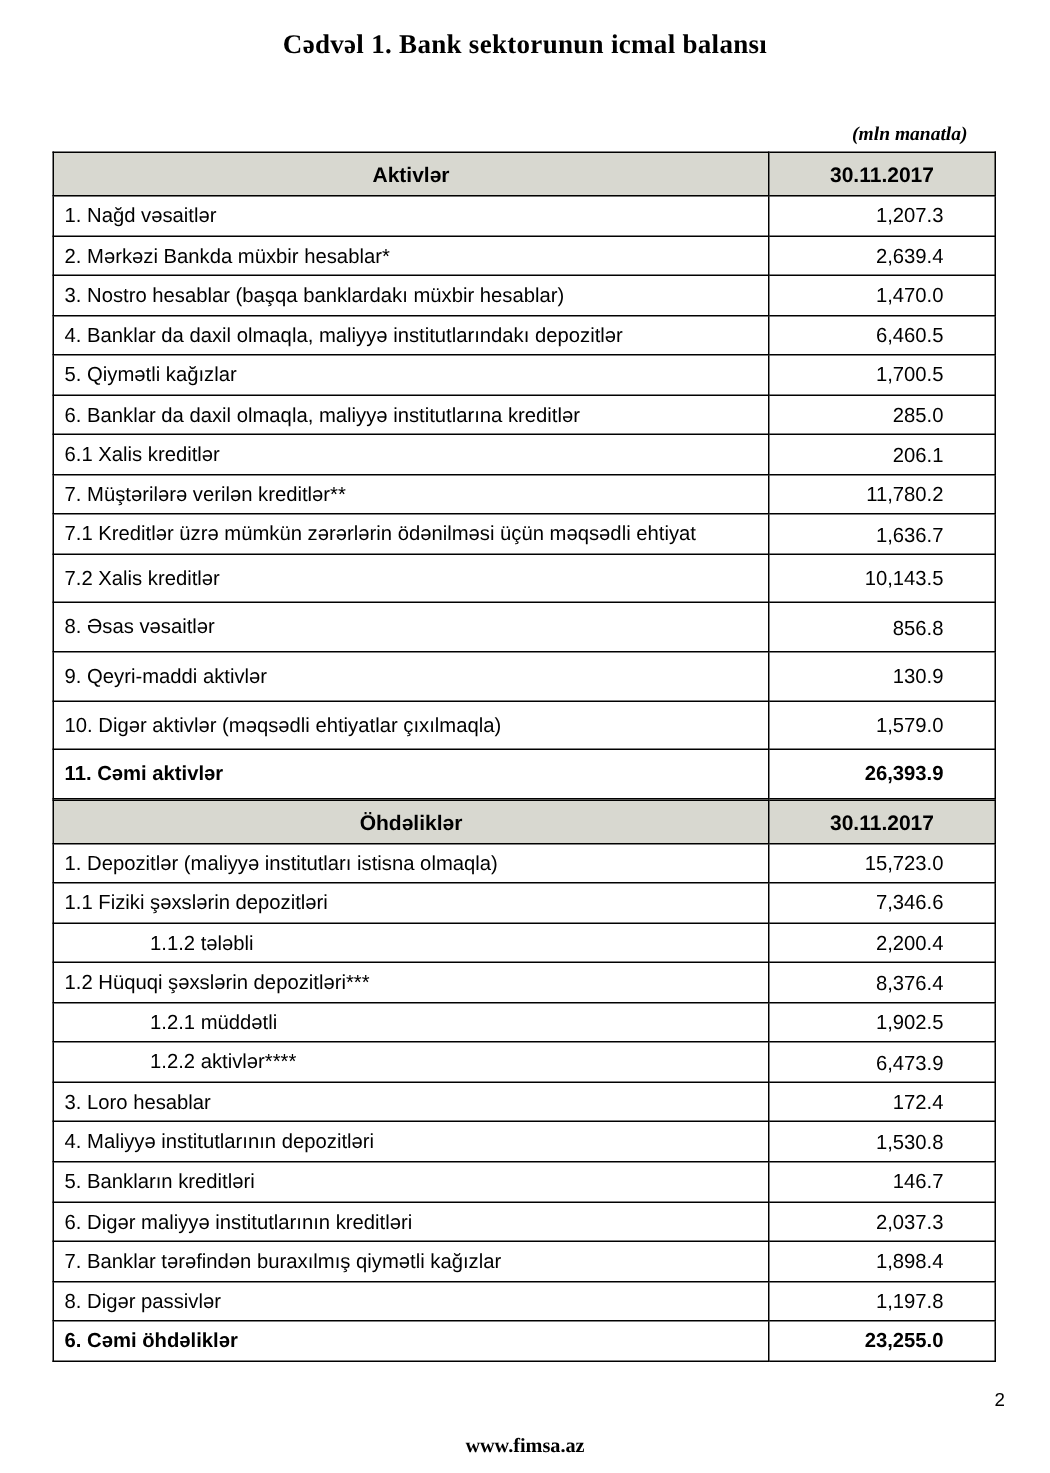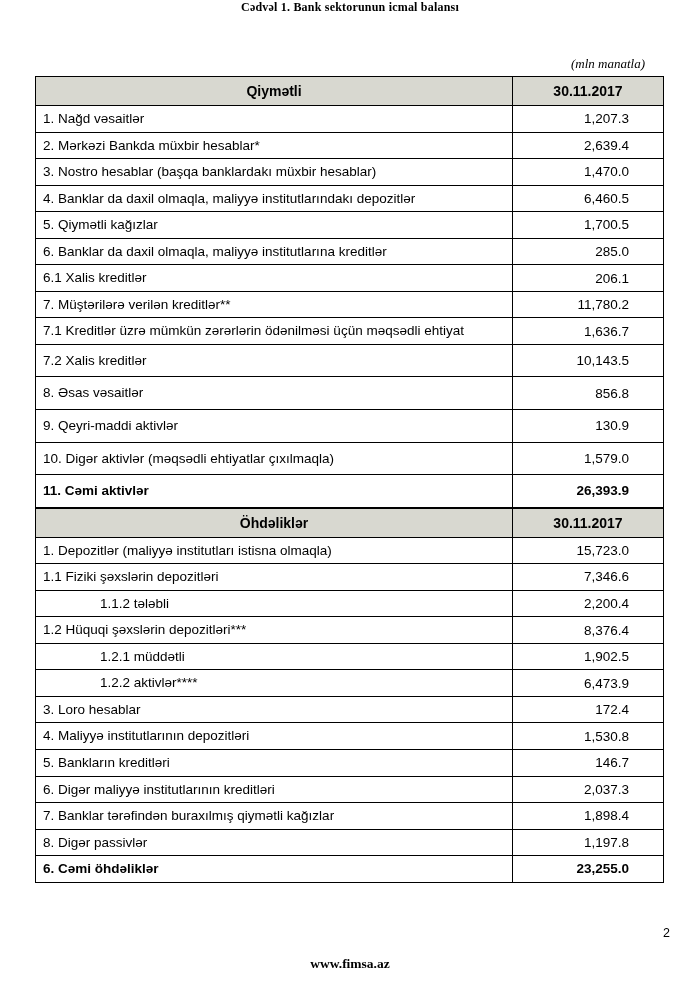--- a/index.html
+++ b/index.html
@@ -7,32 +7,34 @@
   body {
     width: 700px; height: 982px;
     background: #ffffff;
     color: #000;
     font-family: "Liberation Sans", sans-serif;
   }
   .page { position: relative; width: 700px; height: 982px; overflow: hidden; background:#fff; }
 
   .title {
     margin: 0;
+    padding-top: 19px;
     text-align: center;
     font-family: "Liberation Serif", serif;
-    font-size: 12px;
+    font-size: 18px;
     font-weight: bold;
     letter-spacing: 0.2px;
   }
   .unit-note {
     margin: 41px 55px 4px 0;
     text-align: right;
     font-family: "Liberation Serif", serif;
     font-style: italic;
     font-size: 13px;
+    font-weight: bold;
   }
 
   table.data-table {
     width: 628px;
     margin-left: 35px;
     border-collapse: collapse;
     table-layout: fixed;
     font-size: 13.5px;
   }
   table.data-table.second { }
@@ -78,21 +80,21 @@
 
   <div class="unit-note">(mln manatla)</div>
 
   <table class="data-table">
     <colgroup>
         <col class="col-label">
         <col class="col-value">
       </colgroup>
     <thead>
       <tr>
-        <th>Qiymətli</th>
+        <th>Aktivlər</th>
         <th>30.11.2017</th>
       </tr>
     </thead>
     <tbody>
         <tr>
           <td class="label">1. Nağd vəsaitlər</td>
           <td class="value">1,207.3</td>
         </tr>
         <tr>
           <td class="label">2. Mərkəzi Bankda müxbir hesablar*</td>

